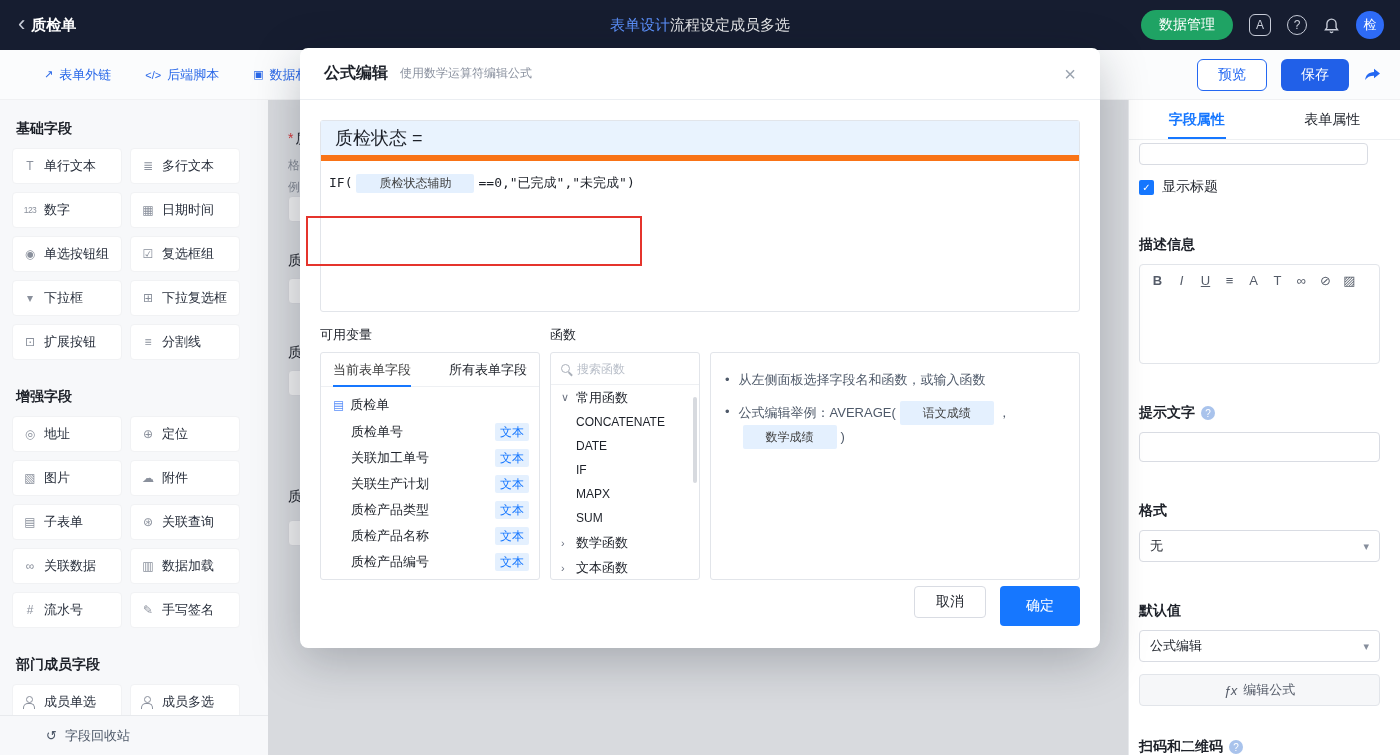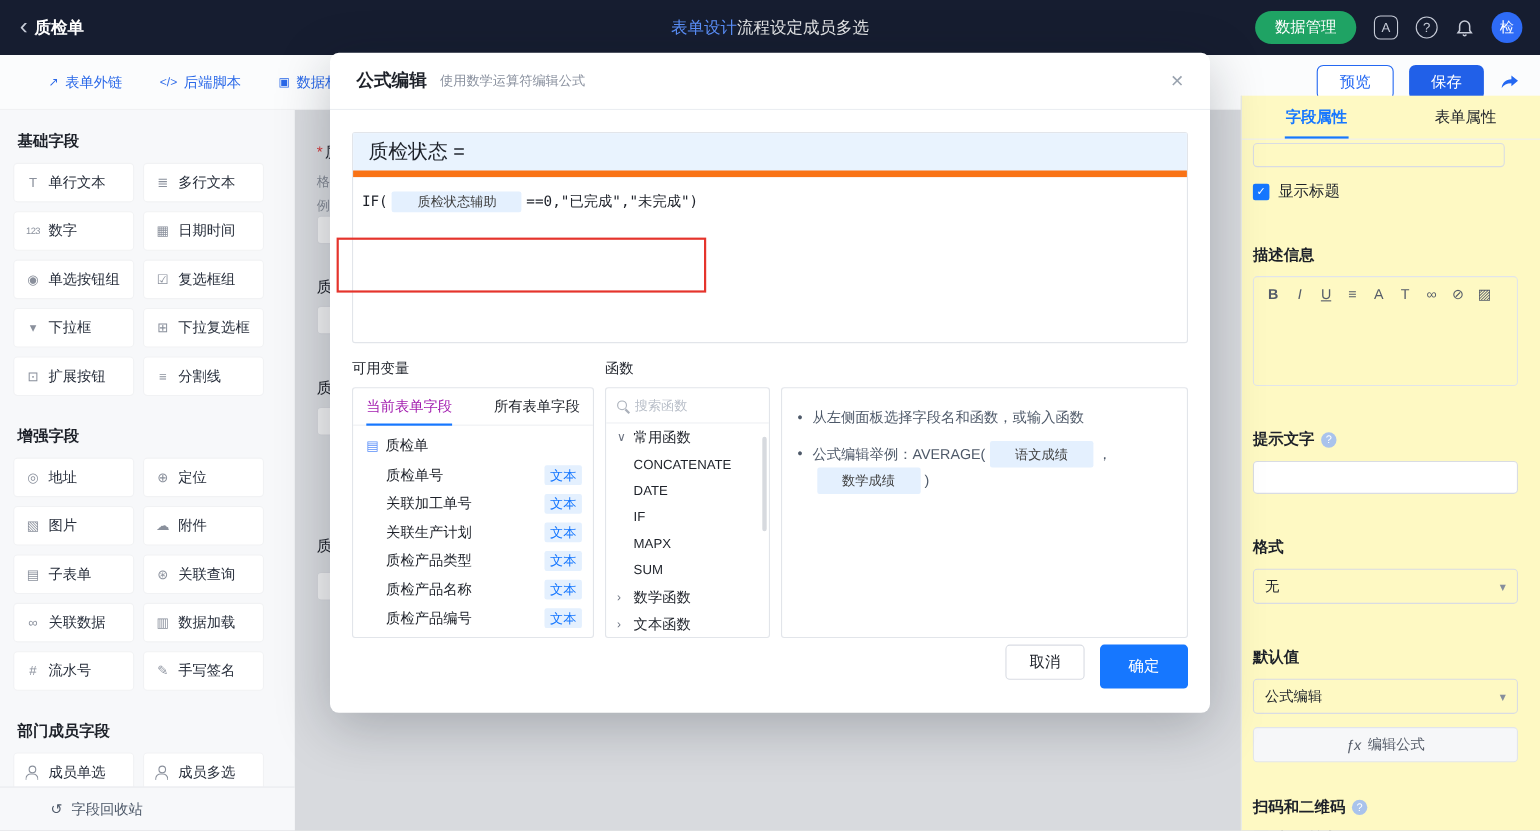--- a/index.html
+++ b/index.html
@@ -43,21 +43,21 @@
 
   
   #canvas{position:absolute;top:100px;left:268px;width:860px;bottom:0;background:#e7e9ec}
   .frag{position:absolute;left:20px;color:#1d2129;font-size:14px;white-space:nowrap}
   .frag .ast{color:#e0383a;margin-right:2px}
   .frag-sm{position:absolute;left:20px;color:#8b919c;font-size:12px;white-space:nowrap}
   .pbox{position:absolute;left:20px;width:70px;height:26px;background:#fff;border:1px solid #e3e5e9;border-radius:4px}
   #dim{position:absolute;top:100px;left:268px;width:860px;bottom:0;background:rgba(25,31,41,.07);z-index:2}
 
   
-  #rpanel{position:absolute;top:87px;right:0;width:272px;bottom:0;background:#fef9c3;border-left:1px solid #e7e9ec;z-index:1;overflow:hidden}
+  #rpanel{position:absolute;top:100px;right:0;width:272px;bottom:0;background:#ffffff;border-left:1px solid #e7e9ec;z-index:1;overflow:hidden}
   .rtabs{height:40px;display:flex;border-bottom:1px solid #eef0f2}
   .rtab{flex:1;display:flex;align-items:center;justify-content:center;font-size:14px;color:#1d2129;position:relative;cursor:pointer}
   .rtab.active{color:#1677ff;font-weight:700}
   .rtab.active::after{content:"";position:absolute;bottom:0;left:50%;transform:translateX(-50%);width:58px;height:2px;background:#1677ff}
   .rbody{padding:0 20px 0 8px}
   .psel{margin:3px 12px 0 2px;height:22px;border:1px solid #d9dce3;border-radius:4px}
   .chkrow{display:flex;align-items:center;gap:8px;margin:13px 0 0 2px;font-size:14px;color:#1d2129}
   .chk{width:15px;height:15px;border-radius:2px;flex:none;display:flex;align-items:center;justify-content:center;font-size:10px;cursor:pointer}
   .chk.on{background:#1677ff;color:#fff}
   .chk.off{border:1px solid #c9cdd4;background:#fff}
@@ -83,21 +83,21 @@
   .fhead{height:40px;background:#e9f3fe;display:flex;align-items:center;padding:17px 14px;font-size:18px;color:#1d2129;border-bottom:6px solid #f97316}
   .fcontent{height:150px;padding:13px 8px;font-family:"DejaVu Sans Mono","Liberation Mono",monospace;font-size:13px;color:#1d2129;cursor:text}
   .tag{display:inline-block;background:#e4f0fe;color:#404040;border-radius:2px;padding:1px 23px;margin:0 4px;font-size:12px;font-family:"Liberation Sans","DejaVu Sans",sans-serif}
   #redbox{position:absolute;left:6px;top:116px;width:336px;height:50px;border:2px solid #e5342c;z-index:5;pointer-events:none}
   .plabels{display:flex;margin-top:14px;font-size:13px;color:#1d2129}
   .plabels .l1{width:230px}
   .panels{display:flex;margin-top:8px;gap:10px}
   .vpanel{width:220px;height:228px;border:1px solid #e2e5ea;border-radius:3px;flex:none}
   .vtabs{height:34px;display:flex;align-items:center;justify-content:space-between;padding:0 12px;border-bottom:1px solid #eef0f3}
   .vtab{font-size:13px;color:#1d2129;height:100%;display:flex;align-items:center;position:relative;cursor:pointer}
-  .vtab.active{color:#a21caf}
+  .vtab.active{color:#404040}
   .vtab.active::after{content:"";position:absolute;left:0;right:0;bottom:-1px;height:2px;background:#1677ff}
   .vroot{height:28px;display:flex;align-items:center;padding-left:12px;gap:6px;font-size:13px;color:#1d2129;margin-top:4px;cursor:pointer}
   .doc{color:#5b8ff9;font-size:12px}
   .vrow{height:26px;display:flex;align-items:center;padding:0 10px 0 30px;font-size:13px;color:#1d2129;justify-content:space-between;cursor:pointer}
   .ttag{background:#e4f0fe;color:#1677ff;font-size:12px;border-radius:2px;padding:0 5px;line-height:18px}
   .fpanel{width:150px;height:228px;border:1px solid #e2e5ea;border-radius:3px;flex:none;position:relative;overflow:hidden}
   .fsearch{height:32px;display:flex;align-items:center;gap:7px;padding:0 10px;border-bottom:1px solid #eef0f3}
   .fsearch input{border:none;outline:none;width:100px;font-size:12px;color:#333;background:transparent;font-family:inherit}
   .fsearch input::placeholder{color:#b9bfc9}
   .mag{width:9px;height:9px;border:1.5px solid #aab0ba;border-radius:50%;position:relative;flex:none}

